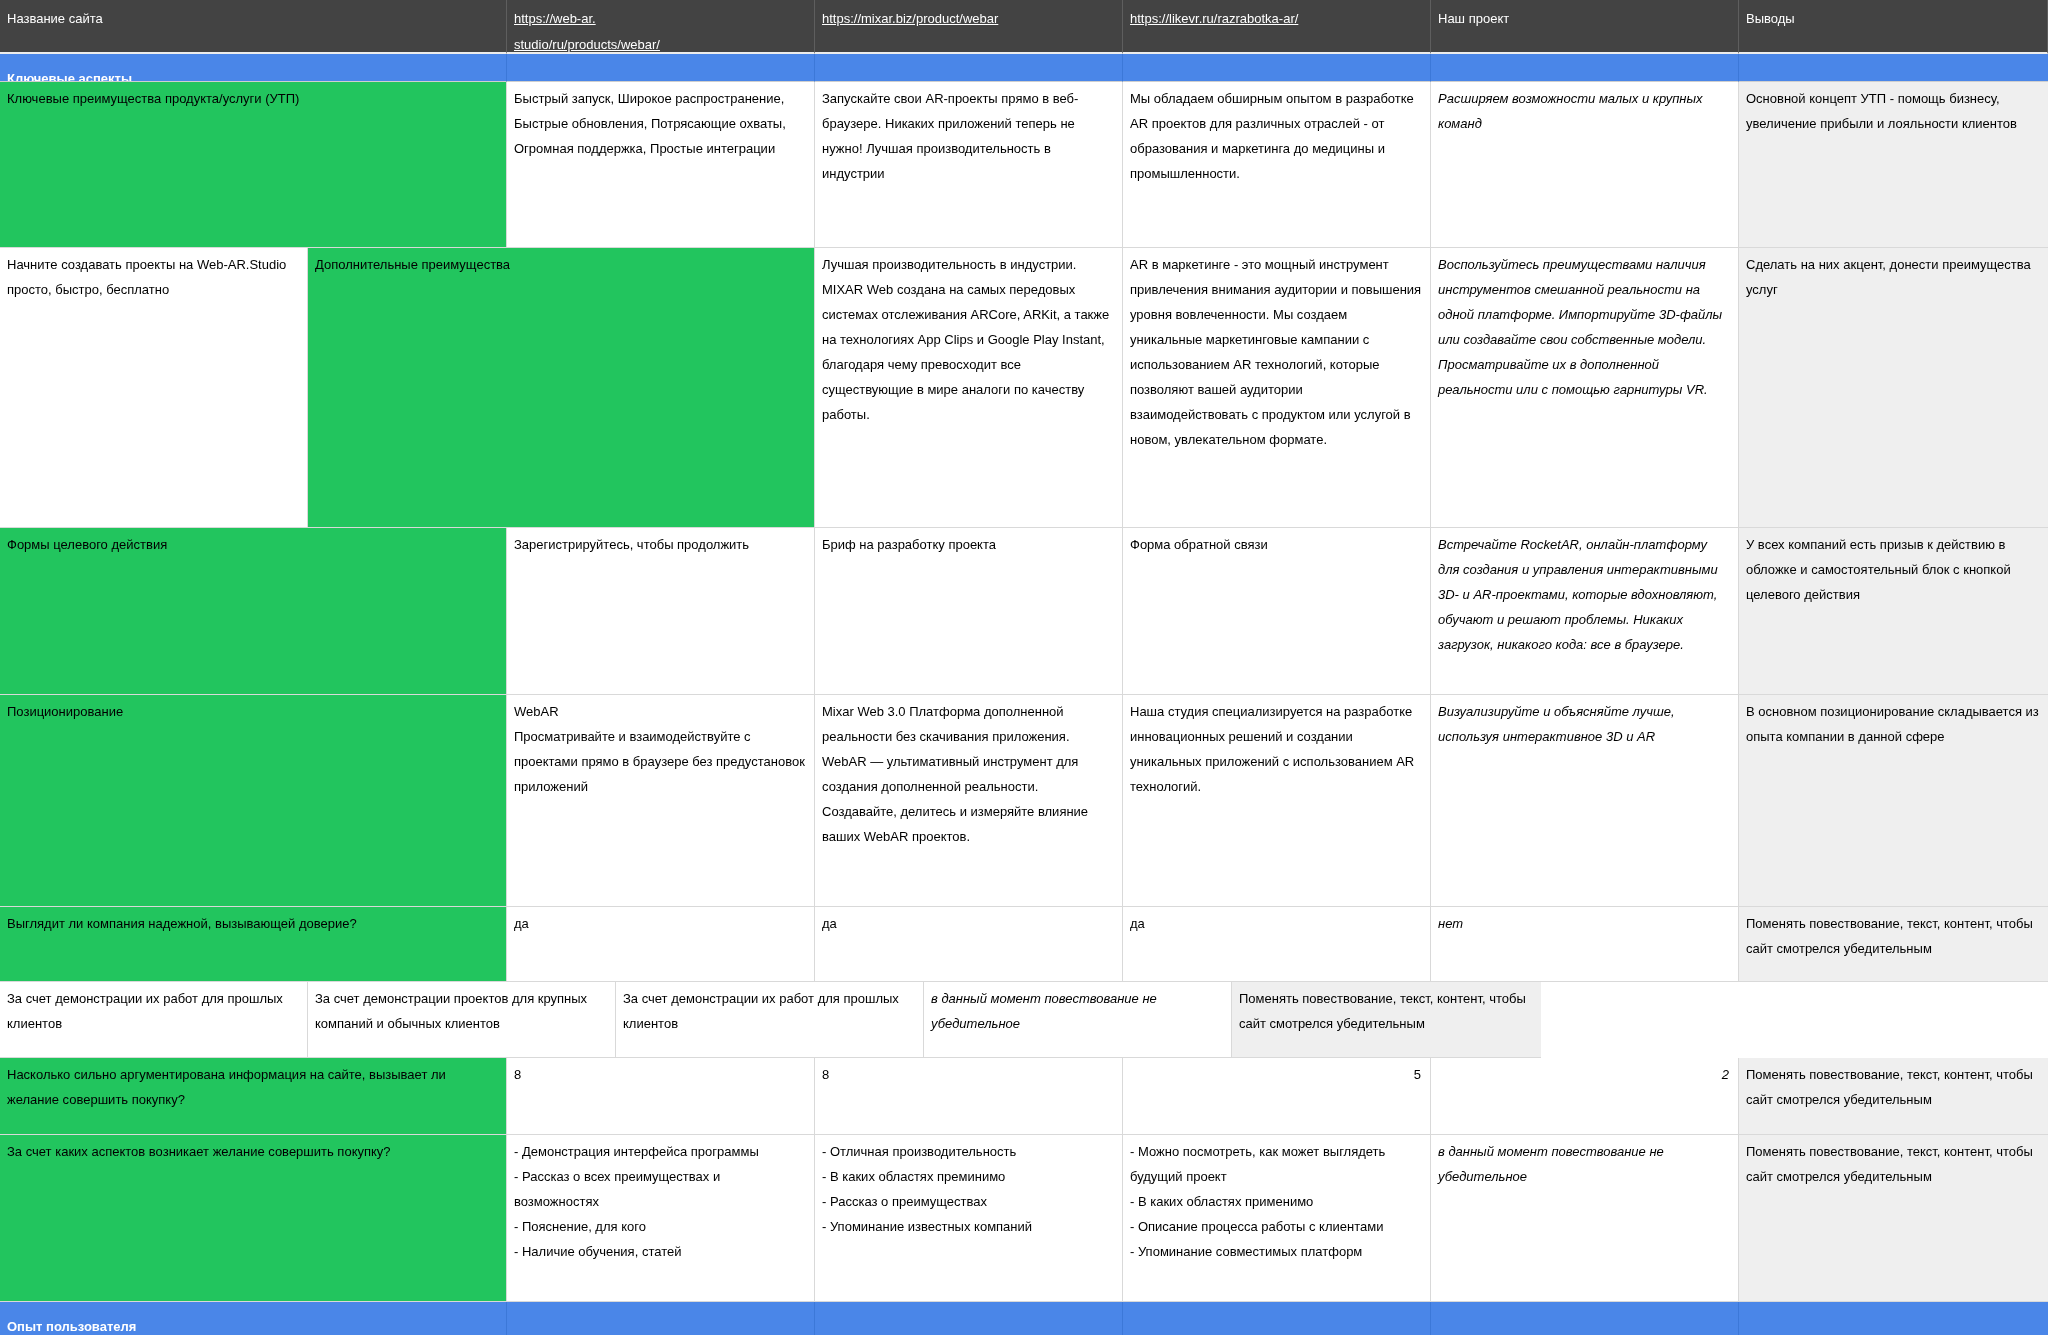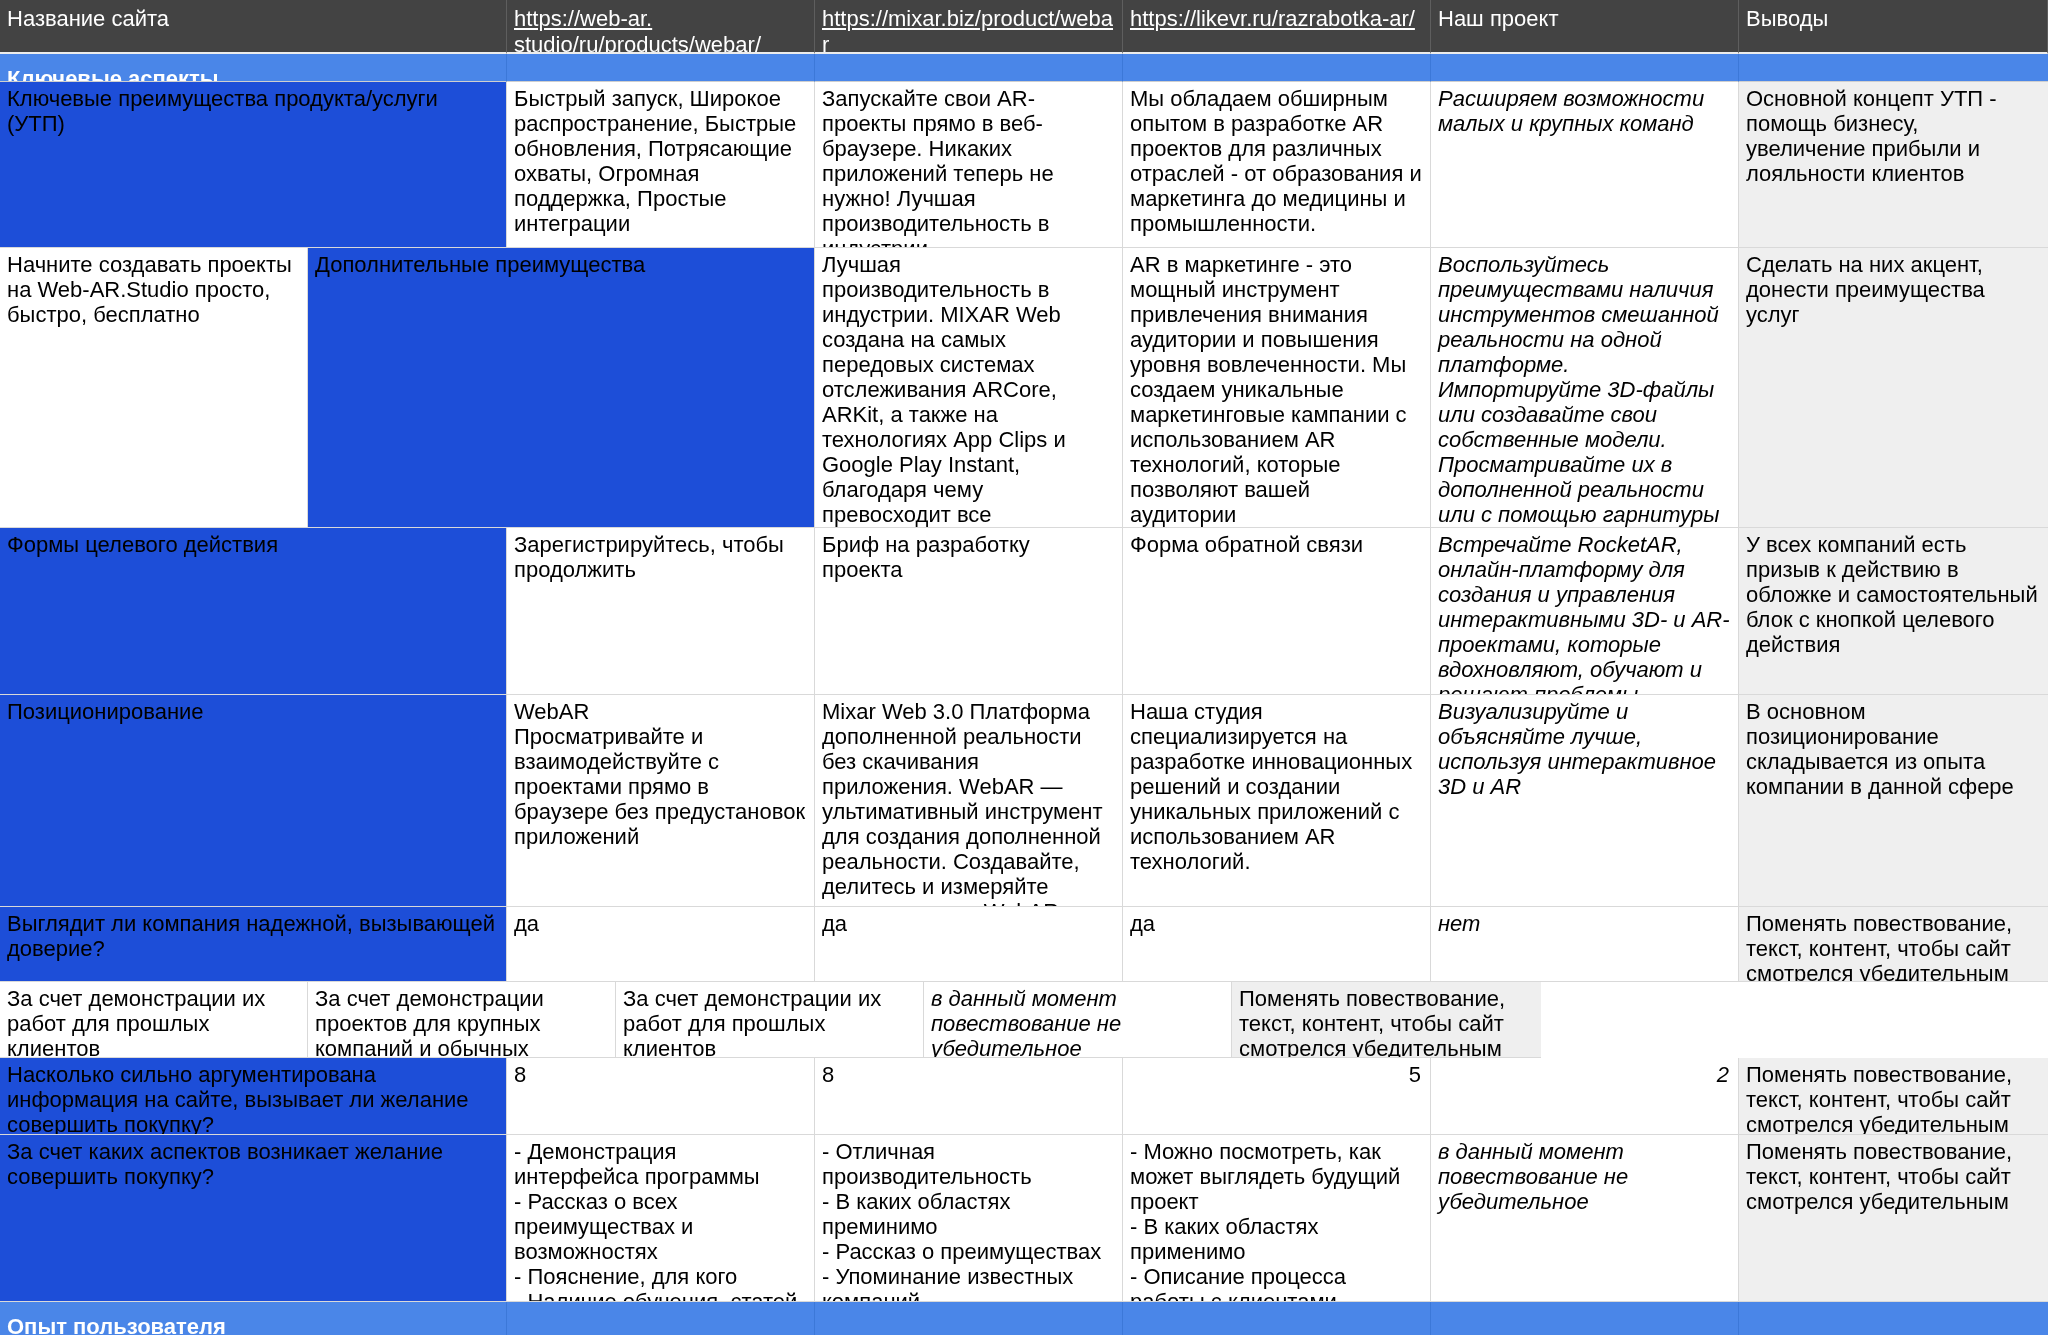--- a/index.html
+++ b/index.html
@@ -1,18 +1,18 @@
 <!DOCTYPE html>
 <html><head>
 <meta charset="utf-8">
 <style>
   html,body{margin:0;padding:0;background:#fff;}
   .sheet{
     position:relative;width:2048px;height:1335px;overflow:hidden;background:#fff;
-    font-family:"Liberation Sans",sans-serif;font-size:22px;line-height:25px;color:#000;
+    font-family:"Liberation Sans",sans-serif;font-size:13px;line-height:25px;color:#000;
   }
   .row{display:flex;width:2048px;}
   .cell{
     box-sizing:border-box;
     padding:4px 8px 3px 7px;
     border-right:1px solid #d9d9d9;
     border-bottom:1px solid #d9d9d9;
     overflow:hidden;
     white-space:pre-wrap;
     overflow-wrap:break-word;
@@ -29,21 +29,21 @@
   }
   .link{color:#fff;text-decoration:underline;cursor:pointer;}
   .band{
     background:#4a86e8;color:#ffffff;font-weight:bold;
     border-right:1px solid #3c78d8;
     border-bottom:1px solid #cfcfcf;
     line-height:23px;padding-top:13px;
   }
   .band.w6{border-right:none;}
   .bandB{border-bottom:none;}
-  .lab{background:#1d4ed8;}
+  .lab{background:#22c55e;}
   .out{background:#efefef;}
   .our{font-style:italic;}
   .num{text-align:right;padding-right:9px;}
 </style>
 </head>
 <body>
 
 <div class="sheet">
 
   <div class="row" style="height:54px">

